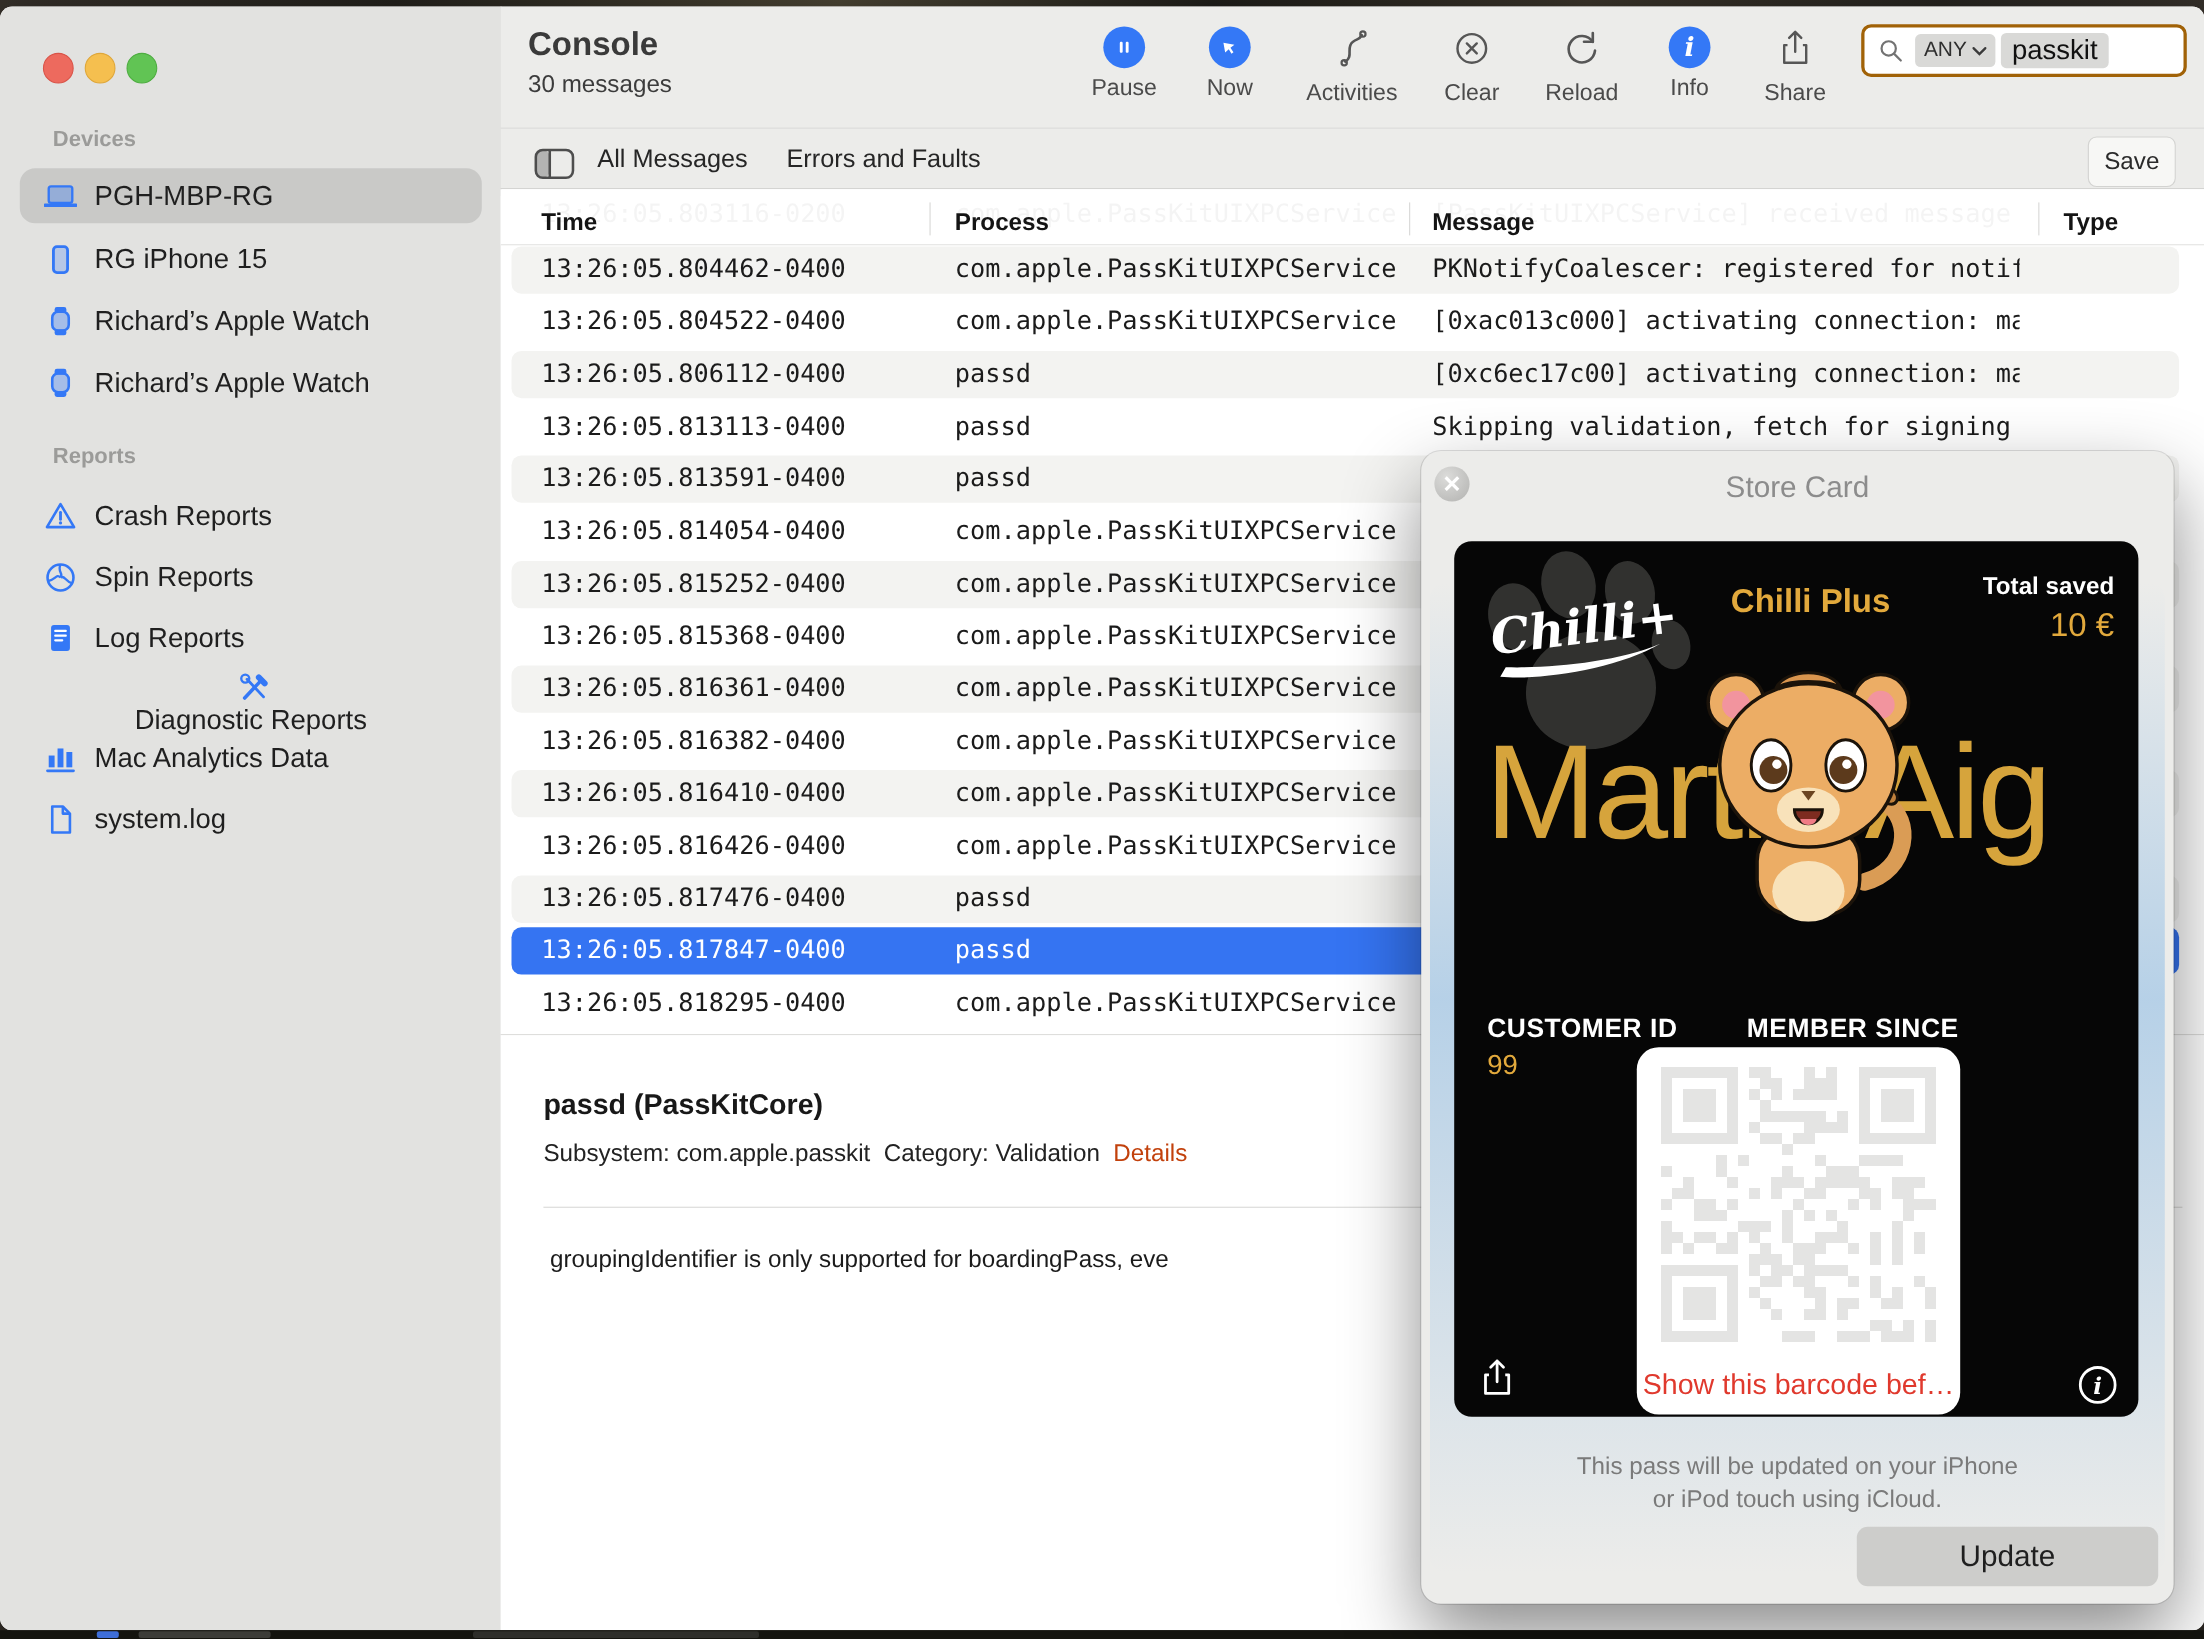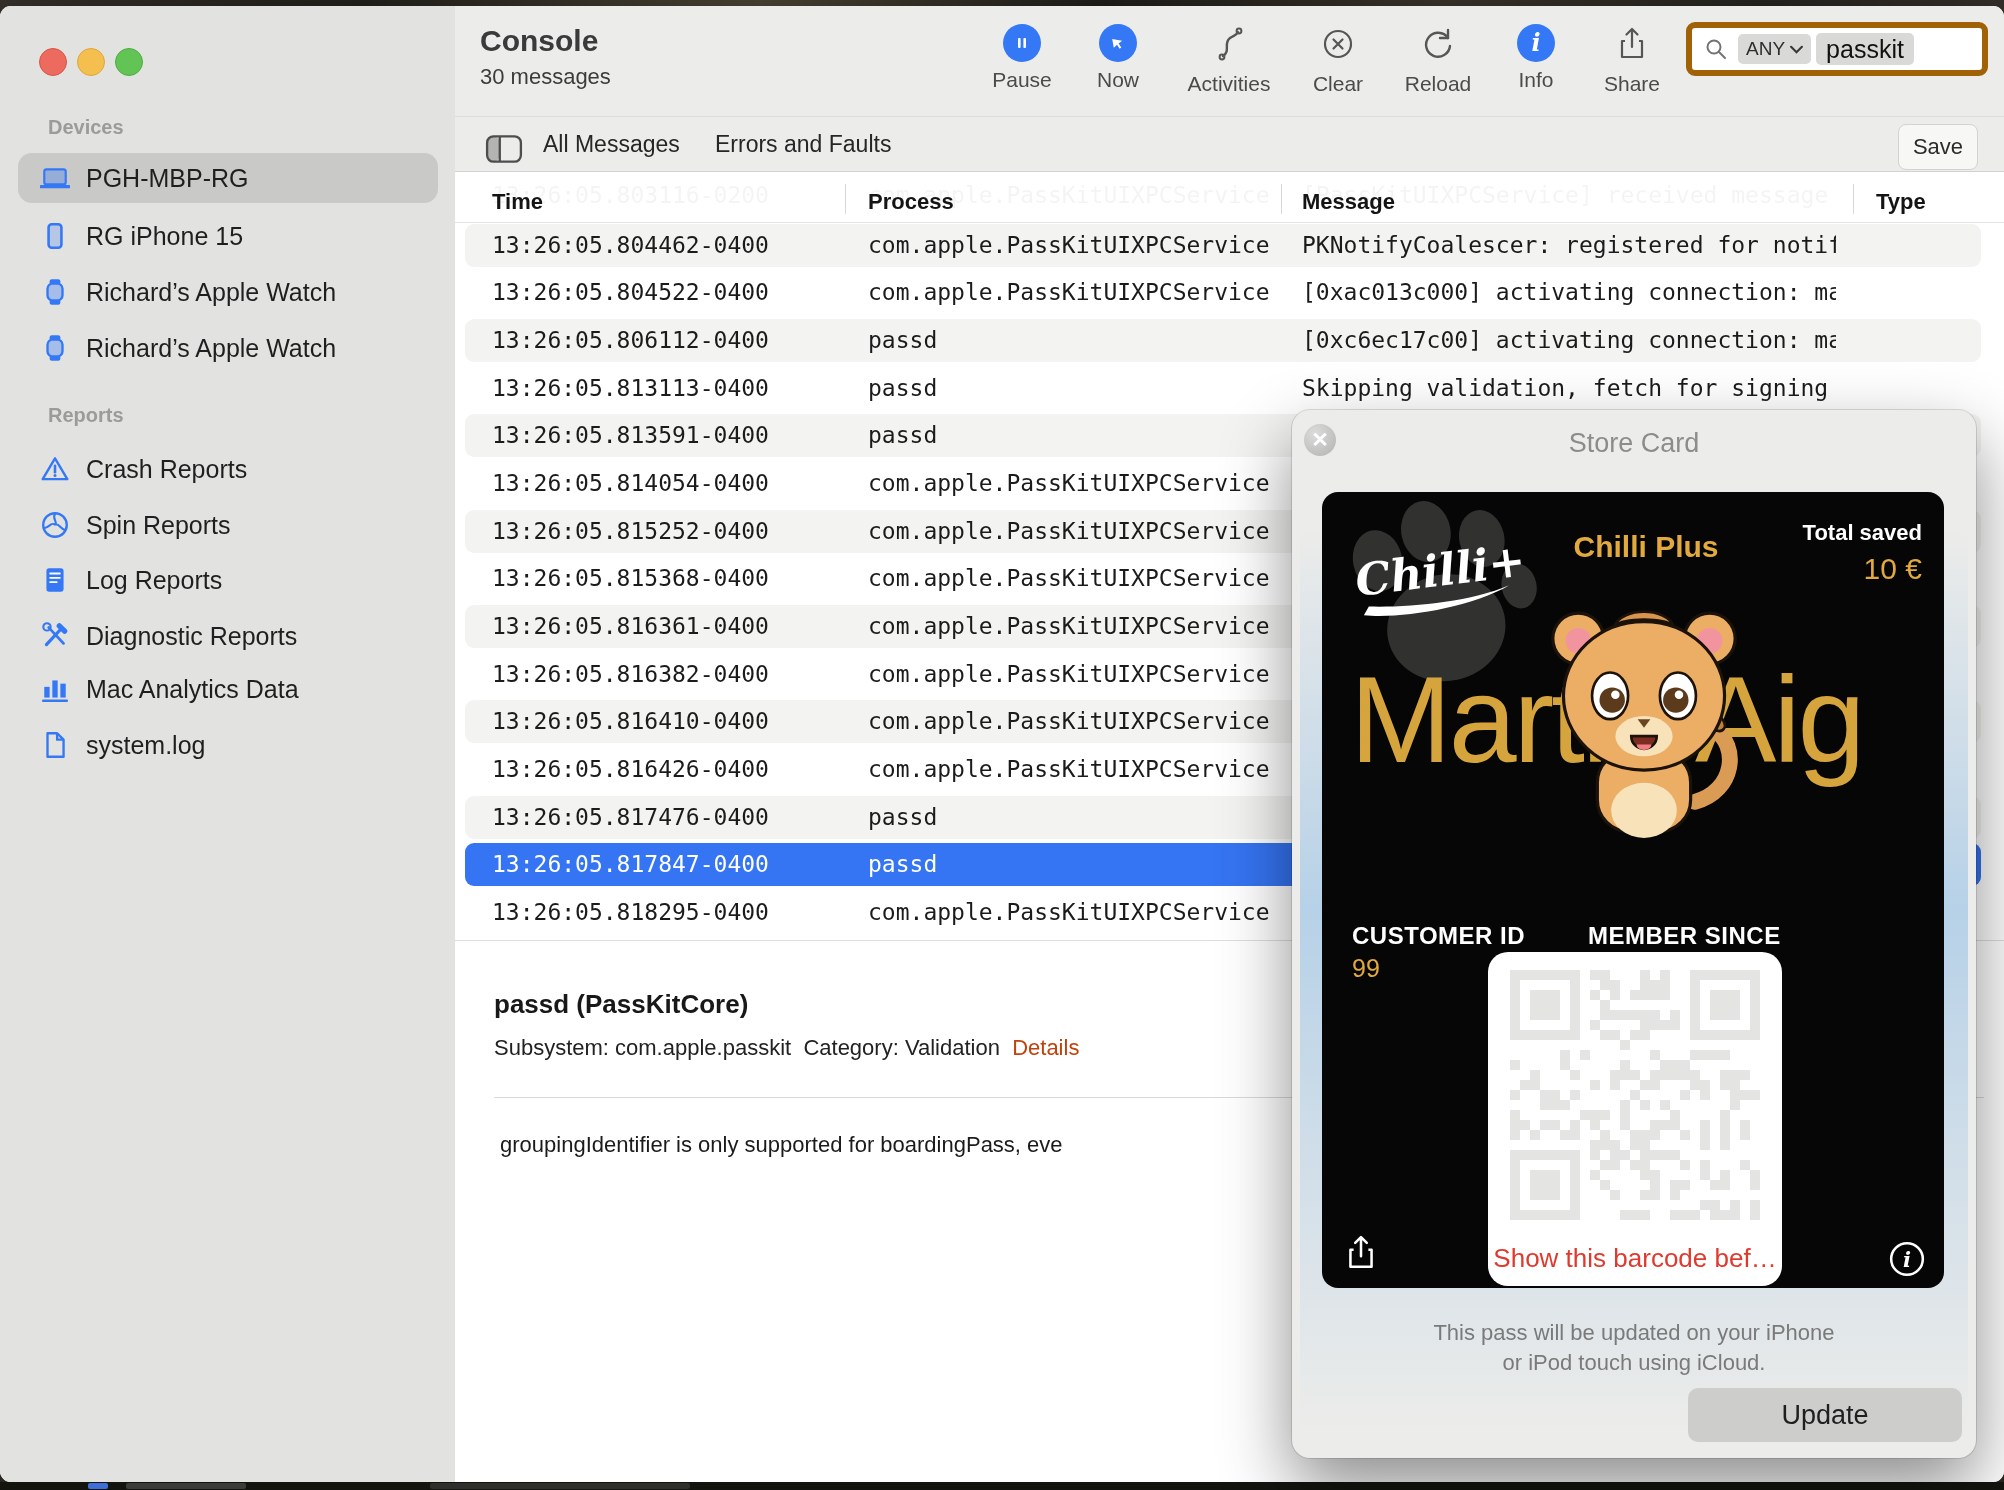--- a/index.html
+++ b/index.html
@@ -21,21 +21,21 @@
   
   .topbars{position:absolute;left:455px;top:0;right:0;height:166px;background:#ECECEA;}
   .topbars .tb-line{position:absolute;left:0;right:0;top:110px;height:1px;background:#DCDCDA;}
   .topbars .tb-line2{position:absolute;left:0;right:0;bottom:0;height:1px;background:#D2D2D0;}
   .app-title{position:absolute;left:25px;top:18px;font-size:30px;font-weight:700;color:#3A3A3A;}
   .app-sub{position:absolute;left:25px;top:58px;font-size:22px;color:#3C3C3C;}
   .tb-btn{position:absolute;top:18px;width:120px;text-align:center;color:#4B4B4B;}
   .tb-btn .glyph{display:inline-flex;align-items:center;justify-content:center;width:40px;height:40px;}
   .tb-btn .bluec{width:38px;height:38px;border-radius:50%;background:#3478F6;display:inline-flex;align-items:center;justify-content:center;}
   .tb-btn .lbl{margin-top:6px;font-size:21px;}
-  .search{position:absolute;right:16px;top:16px;width:290px;height:42px;background:#FFФ;background:#FFFFFF;border:6px solid #a16207;border-radius:9px;display:flex;align-items:center;}
+  .search{position:absolute;right:16px;top:16px;width:290px;height:42px;background:#FFФ;background:#FFFFFF;border:3px solid #a16207;border-radius:9px;display:flex;align-items:center;}
   .pill{background:#D9D9D7;border-radius:5px;display:flex;align-items:center;}
   .pill.any{height:30px;padding:0 8px;margin-left:10px;font-size:19px;color:#2E2E2E;}
   .pill.term{height:32px;padding:0 10px;margin-left:5px;font-size:25px;color:#111;}
   
   .tab{position:absolute;top:125px;font-size:23px;color:#262626;}
   .savebtn{position:absolute;right:26px;top:118px;width:78px;height:44px;background:#F7F7F5;border:1px solid #D3D3D1;border-radius:8px;font-size:22px;color:#2B2B2B;display:flex;align-items:center;justify-content:center;}
   
   .tablearea{position:absolute;left:455px;top:166px;right:0;height:768px;background:#fff;overflow:hidden;}
   .thead{position:absolute;left:0;right:0;top:6px;height:44px;background:rgba(255,255,255,.86);border-bottom:1px solid #E3E3E1;z-index:5;}
   .th{position:absolute;top:11px;font-size:22px;font-weight:600;color:#141414;}
@@ -158,21 +158,21 @@
       </div>
       <div class="sb-row" style="top:549px;">
         <span class="sb-ic">
           <svg viewBox="0 0 28 28" width="30" height="30">
               <rect x="6" y="3" width="16" height="22" rx="2.5" fill="#3478F6"></rect>
               <path d="M9.5 8 h9 M9.5 12 h9 M9.5 16 h6" stroke="#fff" stroke-width="1.8" stroke-linecap="round"></path>
             </svg>
         </span>
         <span>Log Reports</span>
       </div>
-      <div class="sb-row" style="top:605px;">
+      <div class="sb-row" style="top:605px;flex-direction:column;">
         <span class="sb-ic">
           <svg viewBox="0 0 28 28" width="30" height="30">
               <path d="M6 22 L20 7" stroke="#3478F6" stroke-width="3" stroke-linecap="round"></path>
               <path d="M18 4.5 l5 5" stroke="#3478F6" stroke-width="5" stroke-linecap="round"></path>
               <path d="M8 6 L22 21" stroke="#3478F6" stroke-width="2.4" stroke-linecap="round"></path>
               <circle cx="6.5" cy="5.5" r="3.4" fill="none" stroke="#3478F6" stroke-width="2"></circle>
             </svg>
         </span>
         <span>Diagnostic Reports</span>
       </div>

